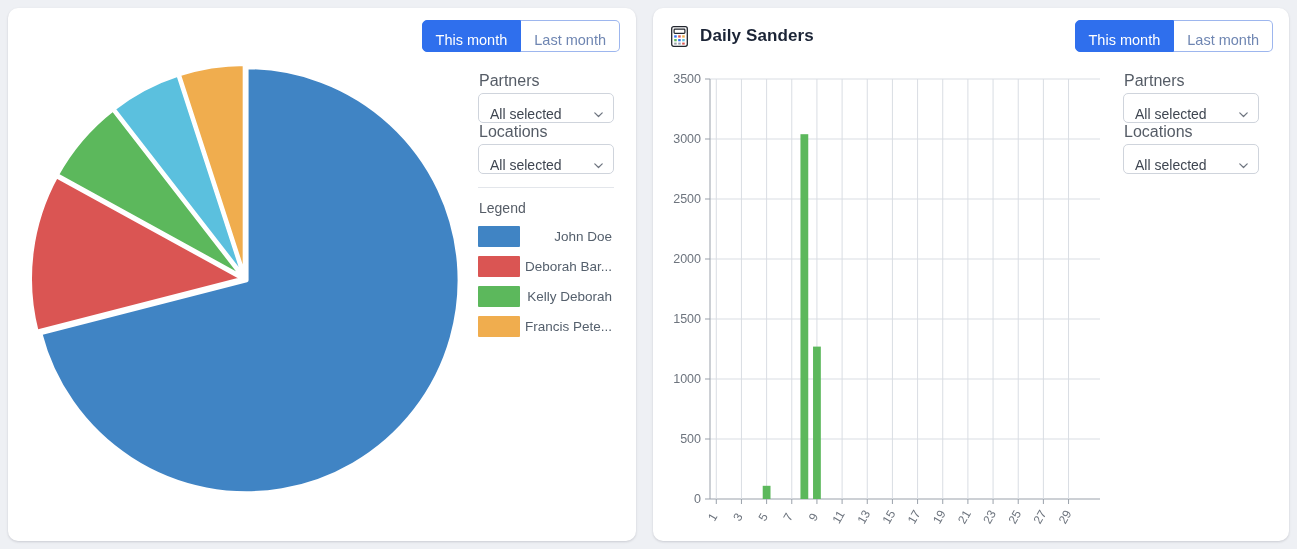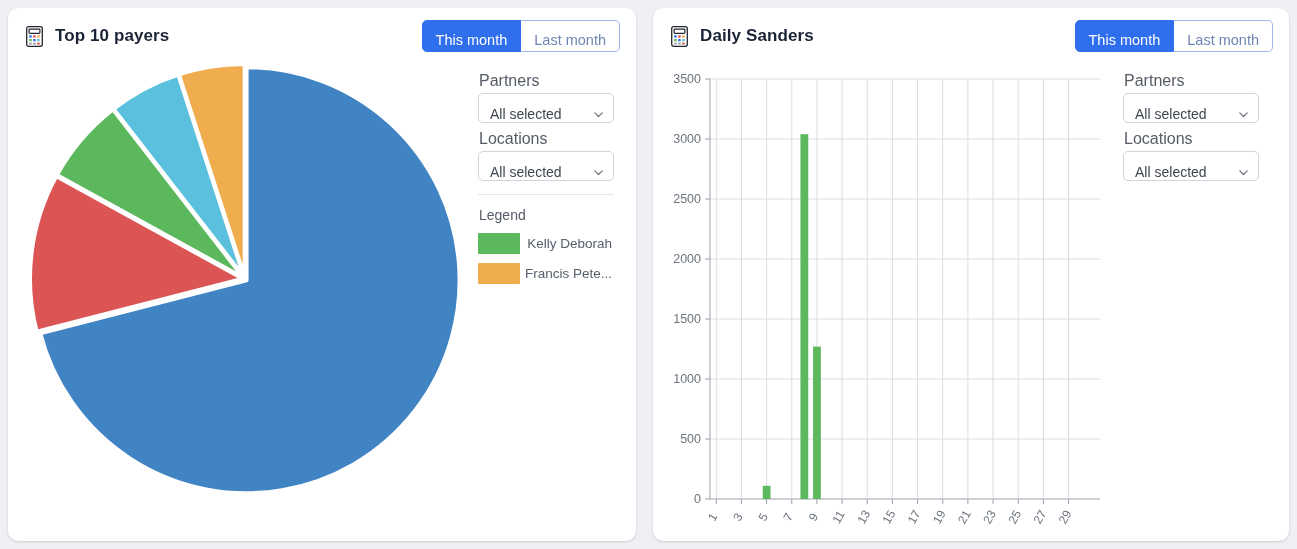--- a/index.html
+++ b/index.html
@@ -80,21 +80,20 @@
     font-size:16px;color:#555c66;margin:0 0 3px 1px;
   }
   .select-box{
     width:136px;height:30px;
     border:1px solid #cfd4dc;
     border-radius:5px;
     background:#fff;
     display:flex;align-items:center;
     padding:12px 8px 0 11px;
     box-sizing:border-box;
-    margin-bottom:7px;
     cursor:pointer;
   }
   .select-val{font-size:14px;color:#3f4651;flex:1;}
   .chev{width:13px;height:13px;display:block;opacity:.8;}
   .divider{
     width:136px;height:1px;background:#e3e6eb;margin:13px 0 12px 0;
   }
   .legend-title{font-size:14px;color:#555c66;margin:12px 0 9px 1px;}
   .legend-row{
     display:flex;align-items:center;
@@ -127,38 +126,20 @@
   }
 </style>
 </head>
 <body>
 
 <div class="board">
 
   <div class="card card-left">
 
     <div class="card-head">
-      <div class="head-title">
-        <span class="icon-holder">
-          <svg class="calc-icon" viewBox="0 0 17 21" xmlns="http://www.w3.org/2000/svg">
-            <rect x="0.7" y="0.7" width="15.6" height="19.6" rx="2" fill="#ffffff" stroke="#22262e" stroke-width="1.3"></rect>
-            <rect x="3.1" y="3.1" width="10.8" height="4.2" rx="0.8" fill="#ffffff" stroke="#22262e" stroke-width="1.2"></rect>
-            <rect x="3.2" y="9.3" width="2.5" height="2.3" fill="#2f6fed"></rect>
-            <rect x="7.2" y="9.3" width="2.5" height="2.3" fill="#da5553"></rect>
-            <rect x="11.2" y="9.3" width="2.5" height="2.3" fill="#f0ad4e"></rect>
-            <rect x="3.2" y="13.0" width="2.5" height="2.3" fill="#5cb85c"></rect>
-            <rect x="7.2" y="13.0" width="2.5" height="2.3" fill="#2f6fed"></rect>
-            <rect x="11.2" y="13.0" width="2.5" height="2.3" fill="#5bc0de"></rect>
-            <rect x="3.2" y="16.6" width="2.5" height="2.0" fill="#9aa1ab"></rect>
-            <rect x="7.2" y="16.6" width="2.5" height="2.0" fill="#9aa1ab"></rect>
-            <rect x="11.2" y="16.6" width="2.5" height="2.0" fill="#da5553"></rect>
-          </svg>
-        </span>
-        <span>Top 10 payers</span>
-      </div>
       <div class="seg">
         <button class="seg-btn first active">This month</button>
         <button class="seg-btn last inactive">Last month</button>
       </div>
     </div>
 
     <div class="card-body">
 
       <div class="chart-zone pie-wrap">
         <svg class="pie-svg" width="470" height="477" viewBox="0 0 470 477" xmlns="http://www.w3.org/2000/svg">
@@ -190,20 +171,28 @@
             <svg class="chev" viewBox="0 0 14 14" xmlns="http://www.w3.org/2000/svg">
               <path d="M3 5.2 L7 9.2 L11 5.2" fill="none" stroke="#4a5260" stroke-width="1.3" stroke-linecap="round" stroke-linejoin="round"></path>
             </svg>
           </span>
         </div>
 
         <div class="divider"></div>
 
         <div class="legend-title">Legend</div>
         <div id="legend-list">
+            <div class="legend-row">
+              <span class="swatch" style="background: rgb(64, 132, 196);"></span>
+              <span class="legend-text">John Doe</span>
+            </div>
+            <div class="legend-row">
+              <span class="swatch" style="background: rgb(218, 85, 83);"></span>
+              <span class="legend-text">Deborah Bar...</span>
+            </div>
             <div class="legend-row">
               <span class="swatch" style="background: rgb(92, 184, 92);"></span>
               <span class="legend-text">Kelly Deborah</span>
             </div>
             <div class="legend-row">
               <span class="swatch" style="background: rgb(240, 173, 78);"></span>
               <span class="legend-text">Francis Pete...</span>
             </div>
           </div>
       </div>

